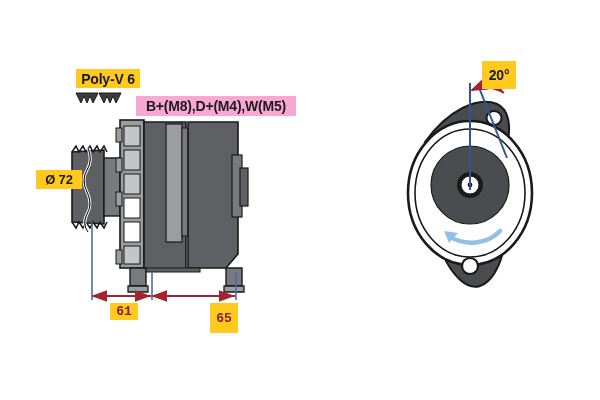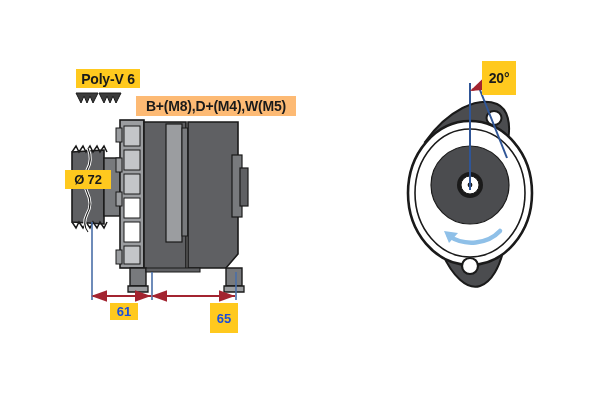--- a/index.html
+++ b/index.html
@@ -34,52 +34,51 @@
     font-weight: bold;
     color: #1a1a1a;
     letter-spacing: -0.2px;
     white-space: nowrap;
     line-height: 1;
   }
   .callout-yellow {
     background: #ffc91e;
   }
   .callout-blue {
-    background: #fdba74;
+    background: #f9a8d4;
   }
   .dim-label {
     position: absolute;
     background: #ffc91e;
-    font-family: Liberation Sans, sans-serif;
+    font-family: Liberation Mono, monospace;
     font-weight: bold;
-    color: #1d4ed8;
+    color: #7f1d1d;
     display: flex;
     align-items: center;
     justify-content: center;
     line-height: 1;
   }
   #callout-polyv {
     left: 76px; top: 69px;
     width: 64px; height: 19px;
     font-size: 14px;
   }
   #callout-terminals {
     left: 136px; top: 96px;
     width: 160px; height: 20px;
     font-size: 14px;
   }
   #callout-dia72 {
     left: 36px; top: 170px;
     width: 46px; height: 19px;
     font-size: 13px;
-    margin-left: 29px;
   }
   #callout-angle {
     left: 482px; top: 61px;
-    width: 34px; height: 34px;
+    width: 34px; height: 28px;
     font-size: 14px;
   }
   #callout-dia81 {
     left: 510px; top: 102px;
     width: 52px; height: 20px;
     font-size: 14px;
   }
   #callout-dia102 {
     left: 450px; top: 279px;
     width: 62px; height: 20px;

